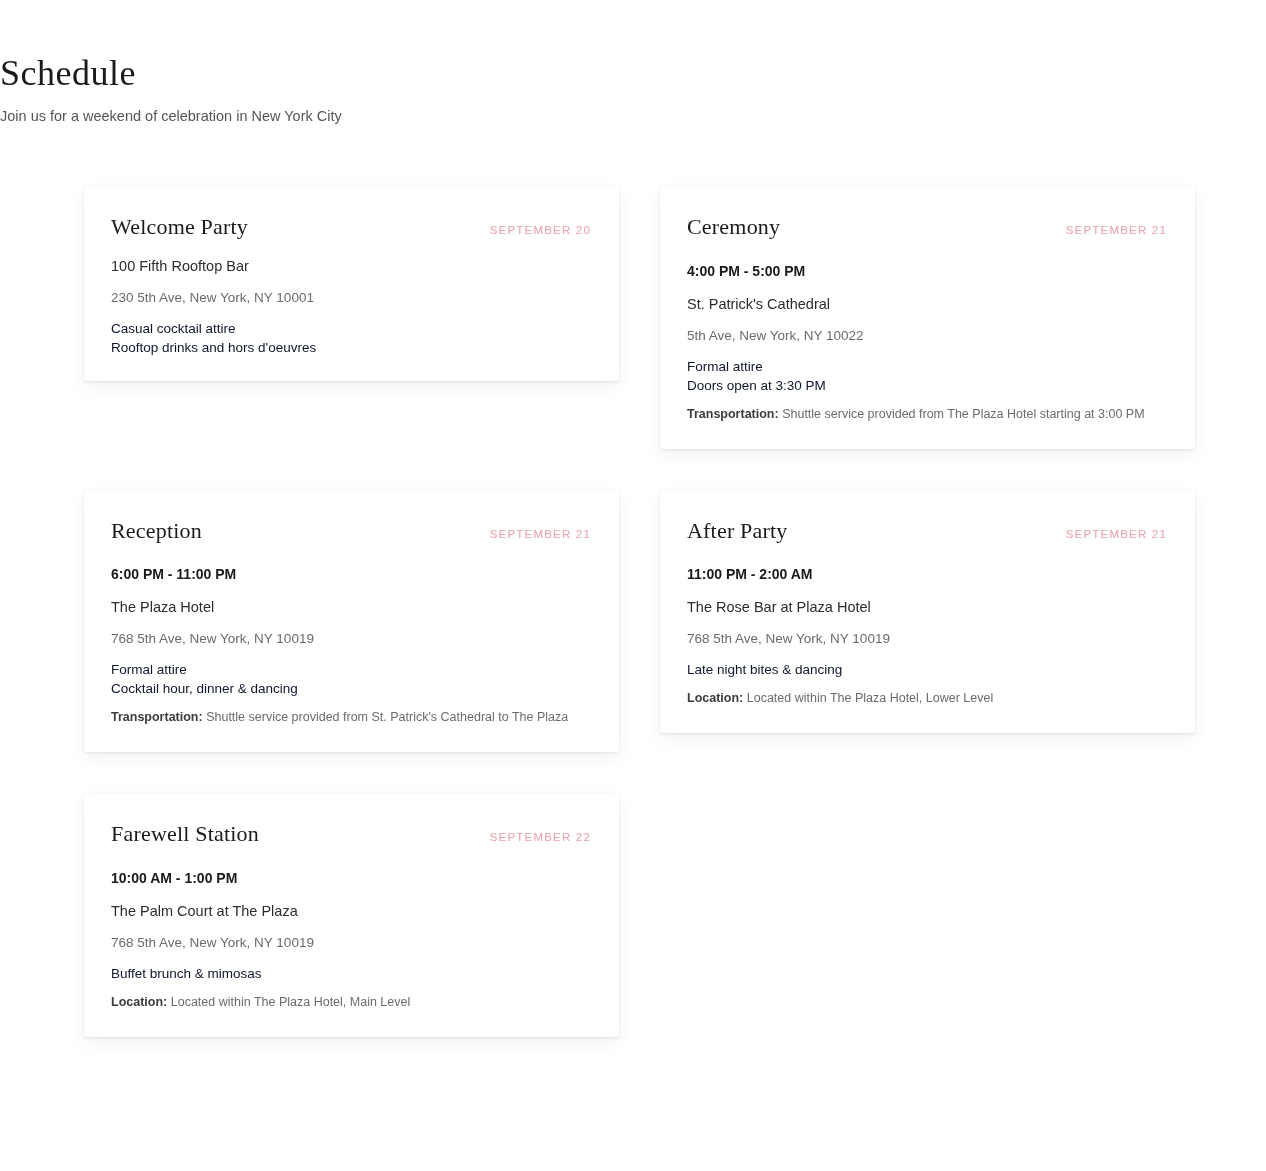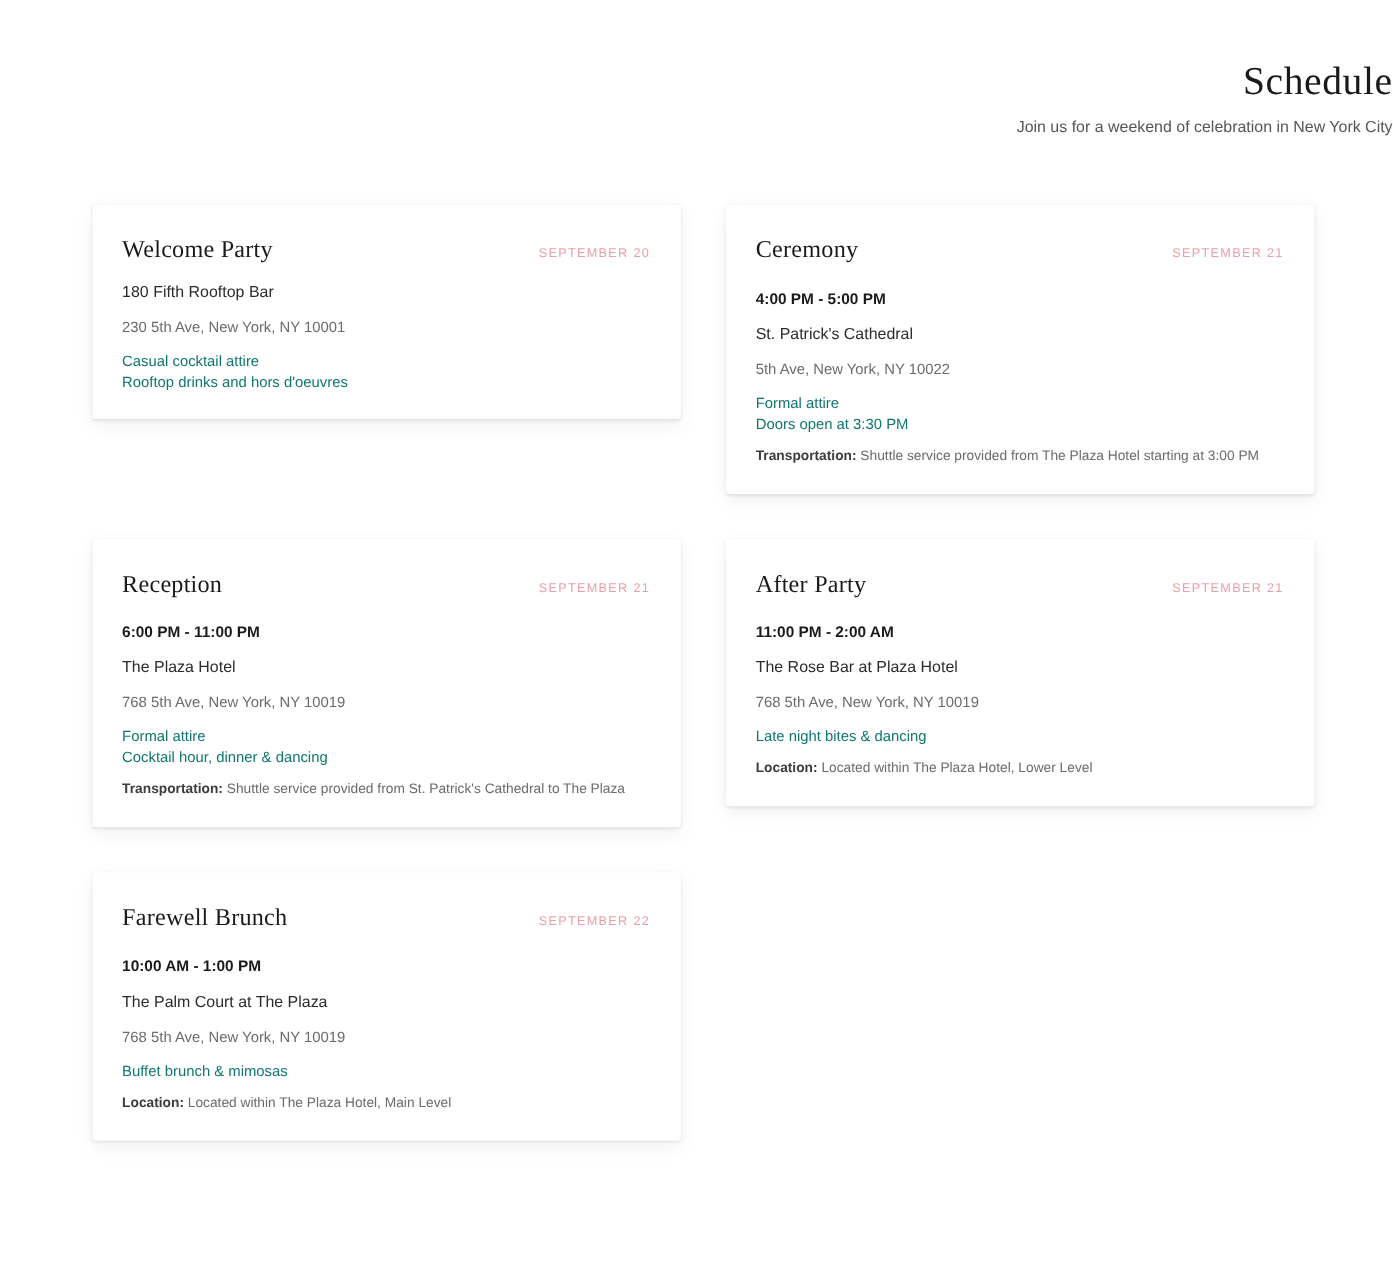--- a/index.html
+++ b/index.html
@@ -12,23 +12,22 @@
     font-family: "Liberation Sans", sans-serif;
     -webkit-font-smoothing: antialiased;
   }
   .page {
     width: 1266px;
     min-height: 1171px;
     padding: 0;
     background: #ffffff;
   }
   .header {
-    text-align: right;
+    text-align: left;
     padding-top: 52px;
-    padding-left: 15px;
   }
   .page-title {
     font-family: "Liberation Serif", serif;
     font-size: 36px;
     font-weight: 400;
     color: #1a1a1a;
     letter-spacing: 0.5px;
     margin: 0;
     line-height: 1.2;
   }
@@ -86,21 +85,21 @@
     color: #2c2c2c;
     margin-top: 17px;
   }
   .event-address {
     font-size: 13.5px;
     color: #6b6b6b;
     margin-top: 16px;
   }
   .event-detail {
     font-size: 13.5px;
-    color: #0f766e;
+    color: #0f172a;
     margin-top: 16px;
   }
   .event-detail + .event-detail {
     margin-top: 4px;
   }
   .event-note {
     font-size: 12.5px;
     color: #6b6b6b;
     margin-top: 12px;
     line-height: 1.45;
@@ -120,21 +119,21 @@
     <p class="page-subtitle">Join us for a weekend of celebration in New York City</p>
   </div>
 
   <div class="cards-grid">
 
     <div class="event-card">
       <div class="card-head">
         <div class="event-name">Welcome Party</div>
         <div class="event-date">SEPTEMBER 20</div>
       </div>
-      <div class="event-venue">180 Fifth Rooftop Bar</div>
+      <div class="event-venue">100 Fifth Rooftop Bar</div>
       <div class="event-address">230 5th Ave, New York, NY 10001</div>
       <div class="event-detail">Casual cocktail attire</div>
       <div class="event-detail">Rooftop drinks and hors d'oeuvres</div>
     </div>
 
     <div class="event-card">
       <div class="card-head">
         <div class="event-name">Ceremony</div>
         <div class="event-date">SEPTEMBER 21</div>
       </div>
@@ -166,21 +165,21 @@
       </div>
       <div class="event-time">11:00 PM - 2:00 AM</div>
       <div class="event-venue">The Rose Bar at Plaza Hotel</div>
       <div class="event-address">768 5th Ave, New York, NY 10019</div>
       <div class="event-detail">Late night bites &amp; dancing</div>
       <div class="event-note"><span class="note-label">Location:</span> <span>Located within The Plaza Hotel, Lower Level</span></div>
     </div>
 
     <div class="event-card">
       <div class="card-head">
-        <div class="event-name">Farewell Brunch</div>
+        <div class="event-name">Farewell Station</div>
         <div class="event-date">SEPTEMBER 22</div>
       </div>
       <div class="event-time">10:00 AM - 1:00 PM</div>
       <div class="event-venue">The Palm Court at The Plaza</div>
       <div class="event-address">768 5th Ave, New York, NY 10019</div>
       <div class="event-detail">Buffet brunch &amp; mimosas</div>
       <div class="event-note"><span class="note-label">Location:</span> <span>Located within The Plaza Hotel, Main Level</span></div>
     </div>
 
   </div>

